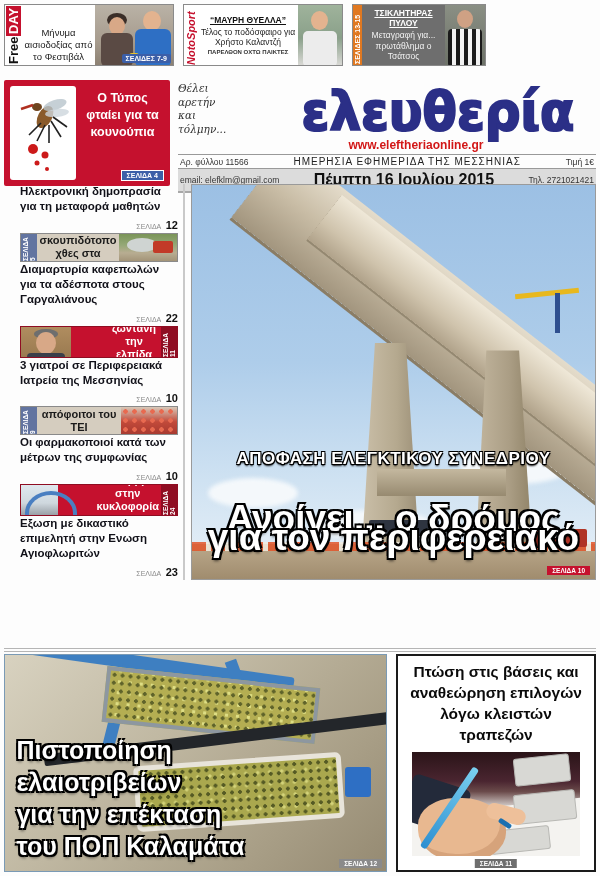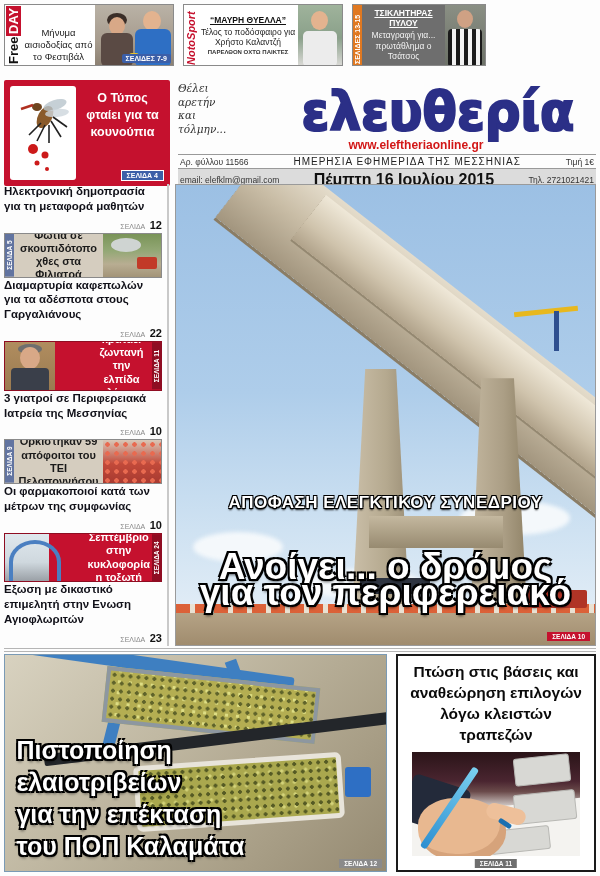--- a/index.html
+++ b/index.html
@@ -66,21 +66,21 @@
   .logo{flex:1;display:flex;align-items:center;justify-content:center;color:#2b2f87;font-family:"DejaVu Sans",sans-serif;
         font-weight:bold;font-size:50px;letter-spacing:0px;-webkit-text-stroke:2px #2b2f87;transform:scaleY(1.05);white-space:nowrap;}
   .site{color:#d21717;font-weight:bold;font-size:12px;text-align:center;margin-left:58px;margin-top:-6px;}
   .info-row{display:flex;justify-content:space-between;align-items:center;border-top:1px solid #999;border-bottom:1px solid #999;
             font-size:8.5px;color:#333;padding:1px 2px;margin-top:2px;}
   .info-mid{font-size:10px;letter-spacing:1px;color:#222;}
   .gray-row{display:flex;justify-content:space-between;align-items:center;background:#dcdcdc;border-bottom:2px solid #a8a8a8;
             font-size:8.5px;color:#333;padding:2px 2px;}
   .gray-date{font-weight:bold;font-size:16px;color:#111;}
   
-  .content{position:absolute;left:4px;top:184px;right:4px;height:462px;display:flex;gap:6px;}
+  .content{position:absolute;left:20px;top:184px;right:4px;height:396px;display:flex;gap:6px;}
   .sidebar{width:158px;border-right:2px solid #c9c9c9;padding-right:5px;display:flex;flex-direction:column;
            justify-content:space-between;}
   .s-text .hl{font-weight:bold;font-size:11.5px;line-height:1.3;color:#101018;}
   .pageref{text-align:right;margin-top:1px;}
   .pageref .lbl{font-size:7px;color:#888;}
   .pageref .num{font-size:11px;font-weight:bold;color:#111;}
   .s-photo{display:flex;border:1px solid #8a8a8a;overflow:hidden;}
   .s-beige{background:#d5cdbf;height:56px;}
   .s-red{background:#c5112e;height:62px;border-color:#8f0d22;}
   .vb{writing-mode:vertical-rl;transform:rotate(180deg);font-weight:bold;font-size:6.5px;color:#fff;

